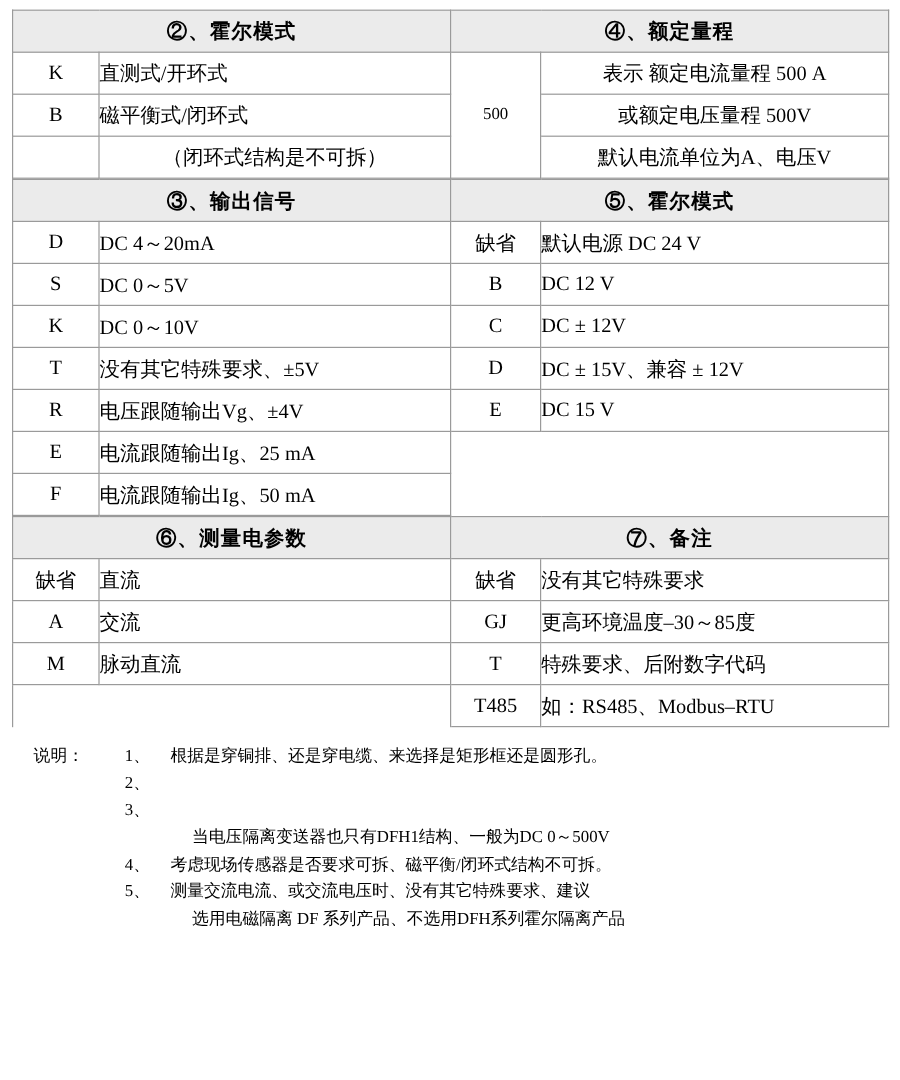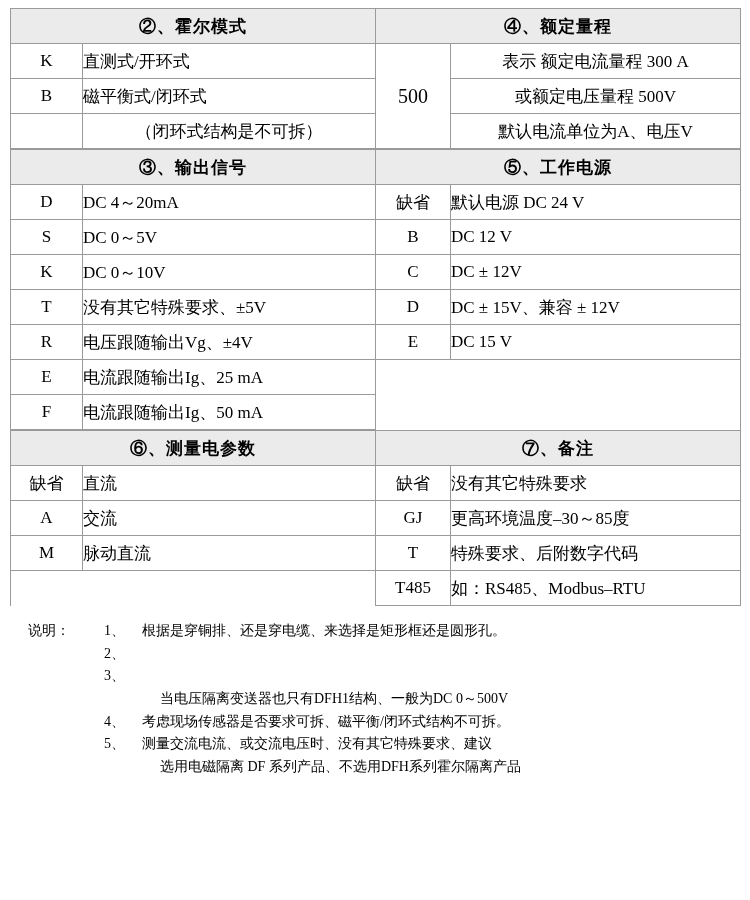--- a/index.html
+++ b/index.html
@@ -107,22 +107,22 @@
         <col style="width:290px">
     </colgroup>
     <tbody>
         <tr>
       <td class="hdr" colspan="2">②、霍尔模式</td>
       <td class="hdr" colspan="2">④、额定量程</td>
     </tr>
     <tr>
       <td class="code">K</td>
       <td class="desc">直测式/开环式</td>
-      <td class="code" rowspan="3" style="font-size:20px">500</td>
-      <td class="desc-c">表示 额定电流量程 300 A</td>
+      <td class="code" rowspan="3" style="font-size:14px">500</td>
+      <td class="desc-c">表示 额定电流量程 500 A</td>
     </tr>
     <tr>
       <td class="code">B</td>
       <td class="desc">磁平衡式/闭环式</td>
       <td class="desc-c">或额定电压量程 500V</td>
     </tr>
     <tr>
       <td class="code"></td>
       <td class="desc-c">（闭环式结构是不可拆）</td>
       <td class="desc-c">默认电流单位为A、电压V</td>
@@ -133,21 +133,21 @@
   <table class="spec">
     <colgroup>
       <col style="width:72px">
         <col style="width:293px">
         <col style="width:75px">
         <col style="width:290px">
     </colgroup>
     <tbody>
         <tr>
       <td class="hdr" colspan="2">③、输出信号</td>
-      <td class="hdr" colspan="2">⑤、工作电源</td>
+      <td class="hdr" colspan="2">⑤、霍尔模式</td>
     </tr>
     <tr>
       <td class="code">D</td>
       <td class="desc">DC 4～20mA</td>
       <td class="code">缺省</td>
       <td class="desc">默认电源 DC 24 V</td>
     </tr>
     <tr>
       <td class="code">S</td>
       <td class="desc">DC 0～5V</td>

